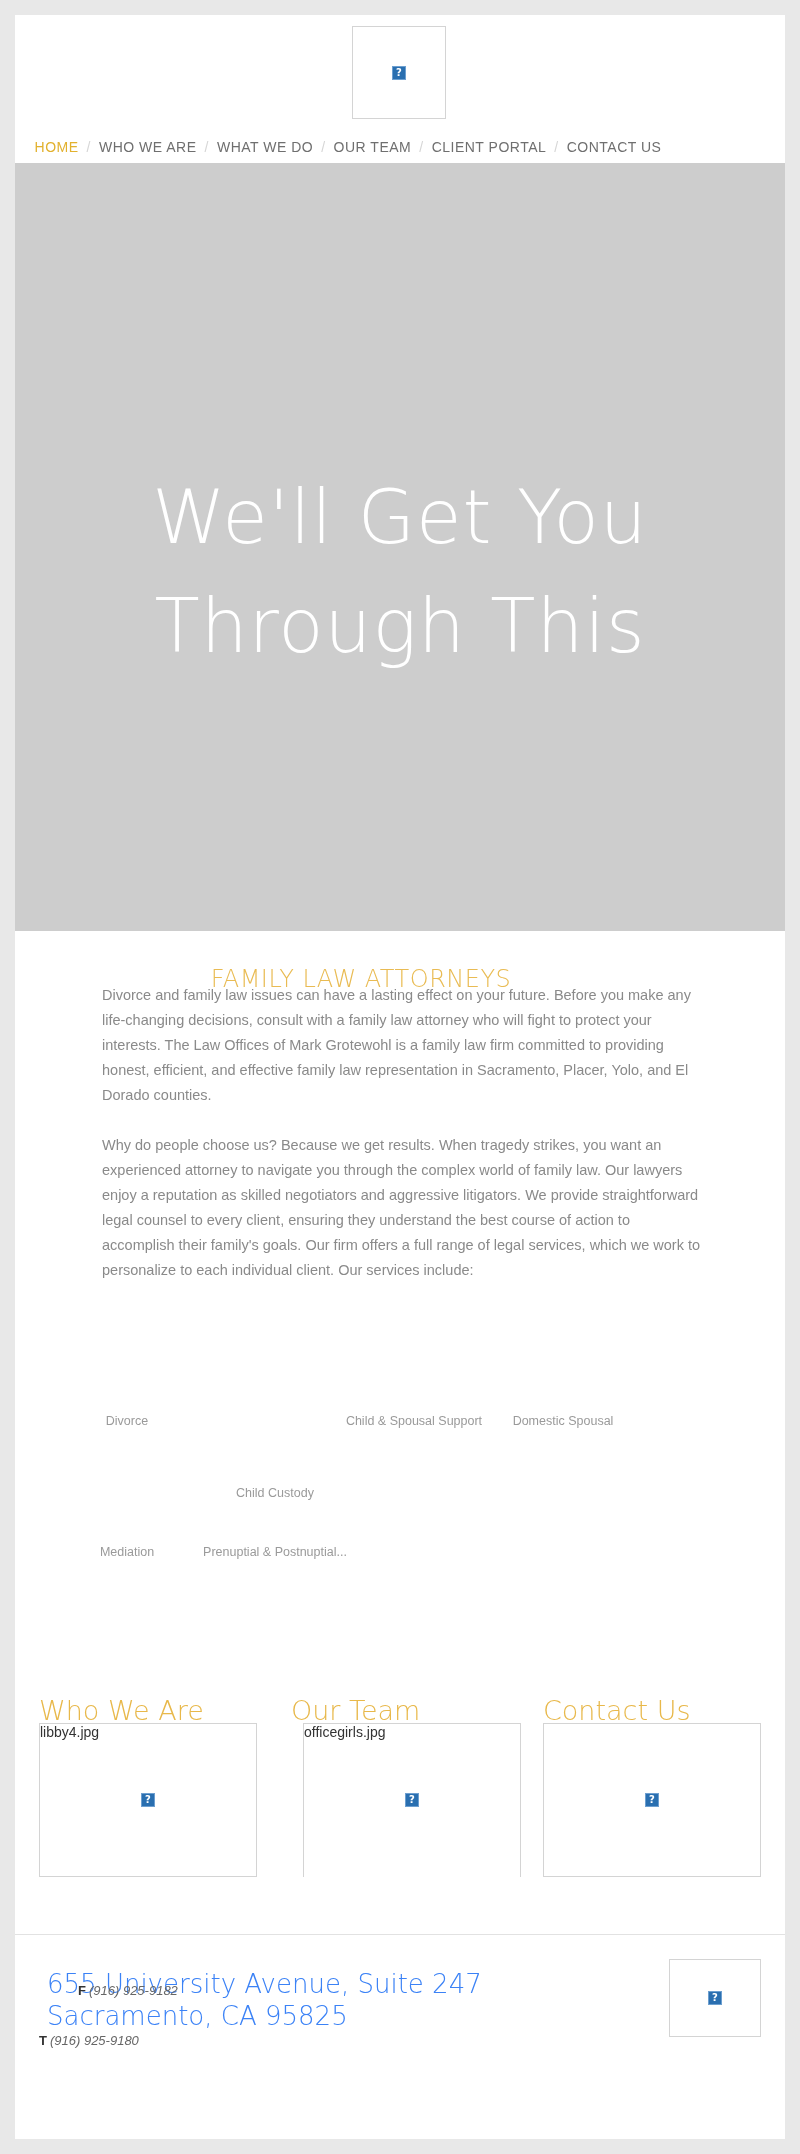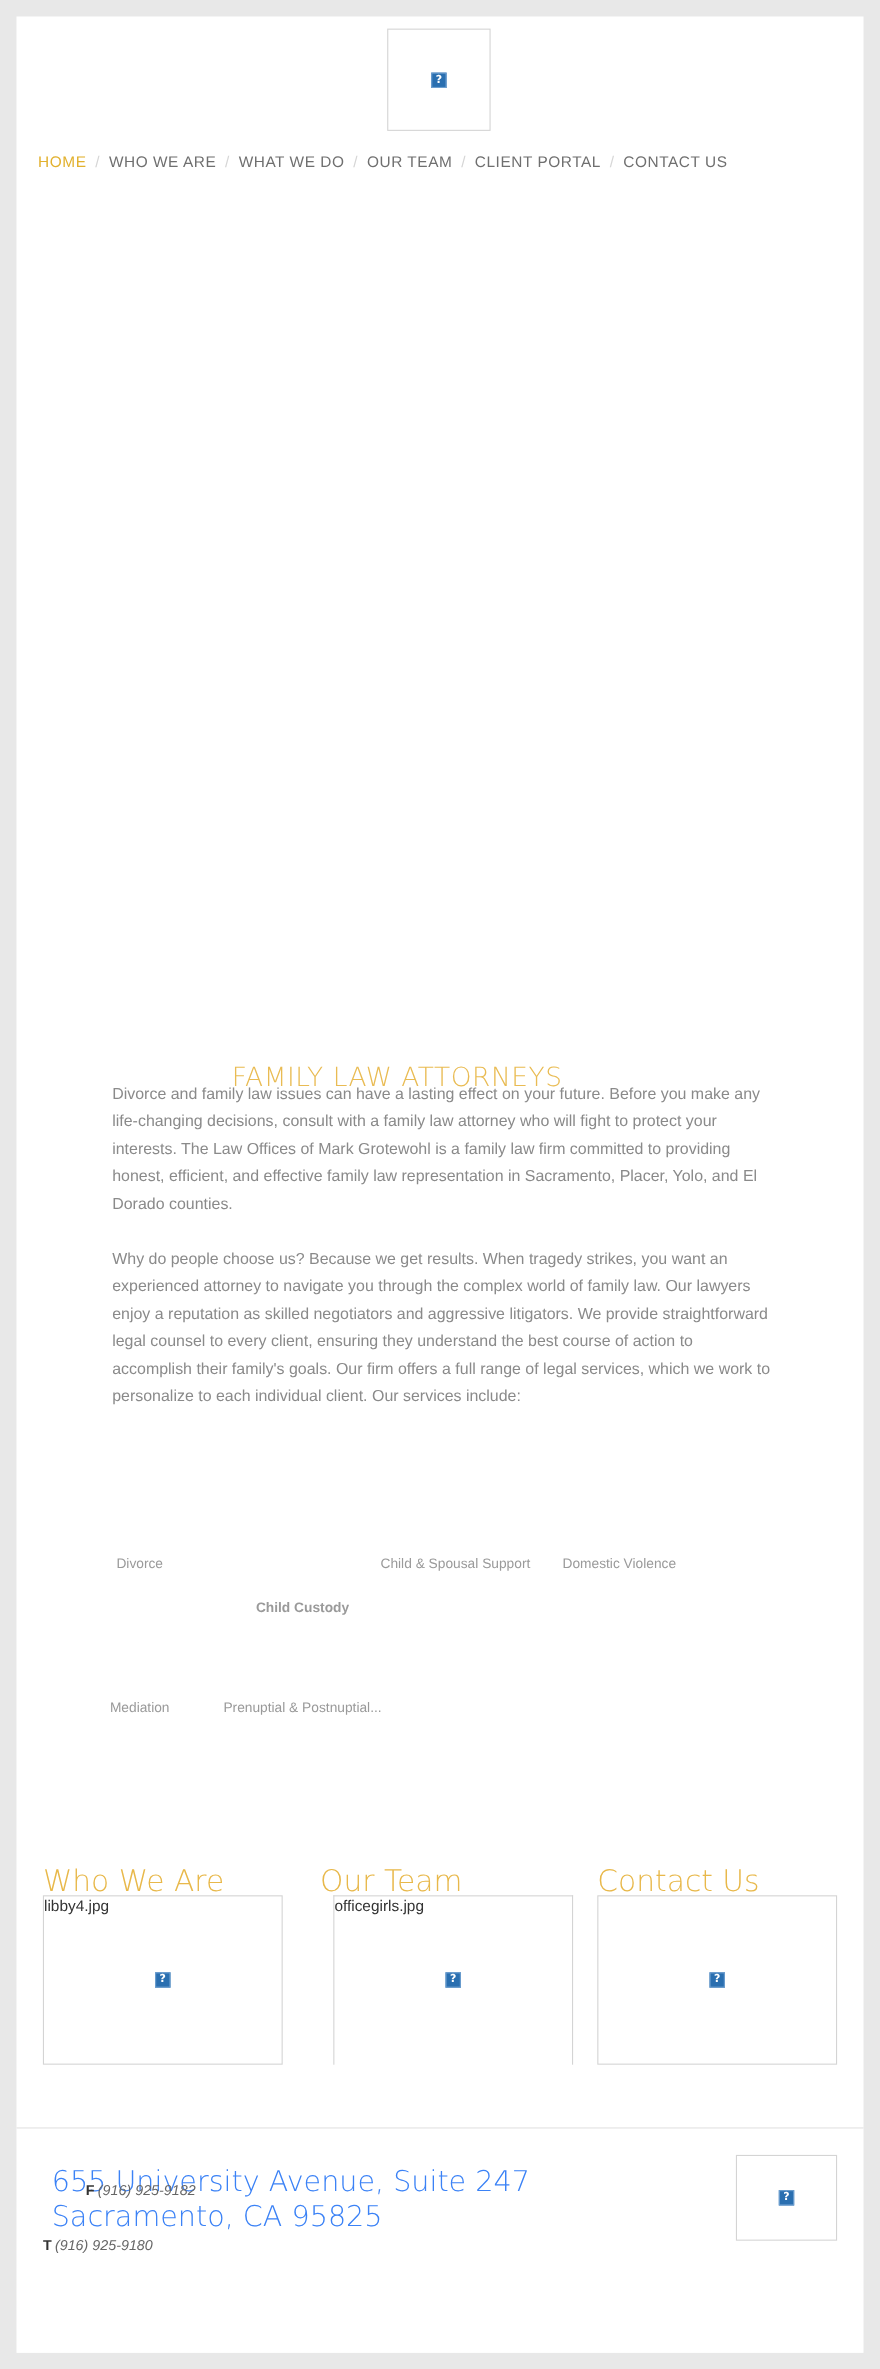--- a/index.html
+++ b/index.html
@@ -97,29 +97,35 @@
 <div class="page">
 
   <div class="abs logo-box">
     <span class="broken-img-icon">?</span>
   </div>
 
   <nav class="abs nav">
     <a href="#" class="active">HOME</a><span class="sep">/</span><a href="#">WHO WE ARE</a><span class="sep">/</span><a href="#">WHAT WE DO</a><span class="sep">/</span><a href="#">OUR TEAM</a><span class="sep">/</span><a href="#">CLIENT PORTAL</a><span class="sep">/</span><a href="#">CONTACT US</a>
   </nav>
 
+  <section class="abs hero">
+    <h1 class="hero-title">
+      <span>We'll Get You</span><br>
+      <span>Through This</span>
+    </h1>
+  </section>
 
   <h2 class="abs section-heading">FAMILY LAW ATTORNEYS</h2>
   <p class="abs para p1">Divorce and family law issues can have a lasting effect on your future. Before you make any life-changing decisions, consult with a family law attorney who will fight to protect your interests. The Law Offices of Mark Grotewohl is a family law firm committed to providing honest, efficient, and effective family law representation in Sacramento, Placer, Yolo, and El Dorado counties.</p>
   <p class="abs para p2">Why do people choose us? Because we get results. When tragedy strikes, you want an experienced attorney to navigate you through the complex world of family law. Our lawyers enjoy a reputation as skilled negotiators and aggressive litigators. We provide straightforward legal counsel to every client, ensuring they understand the best course of action to accomplish their family's goals. Our firm offers a full range of legal services, which we work to personalize to each individual client. Our services include:</p>
 
   <div class="abs service" style="left:32px; top:1399px;">Divorce</div>
-  <div class="abs service" style="left:180px; top:1439px;font-weight:bold;">Child Custody</div>
+  <div class="abs service" style="left:180px; top:1471px;">Child Custody</div>
   <div class="abs service" style="left:319px; top:1399px;">Child &amp; Spousal Support</div>
-  <div class="abs service" style="left:468px; top:1399px;">Domestic Violence</div>
+  <div class="abs service" style="left:468px; top:1399px;">Domestic Spousal</div>
   <div class="abs service" style="left:32px; top:1530px;">Mediation</div>
   <div class="abs service" style="left:180px; top:1530px;">Prenuptial &amp; Postnuptial...</div>
 
 
   <h3 class="abs col-title" style="left:24px; top:1680px;">Who We Are</h3>
   <div class="abs photo-box" style="left:24px; top:1708px;">
     <span class="alt-text">libby4.jpg</span>
     <span class="broken-img-icon">?</span>
   </div>
 

